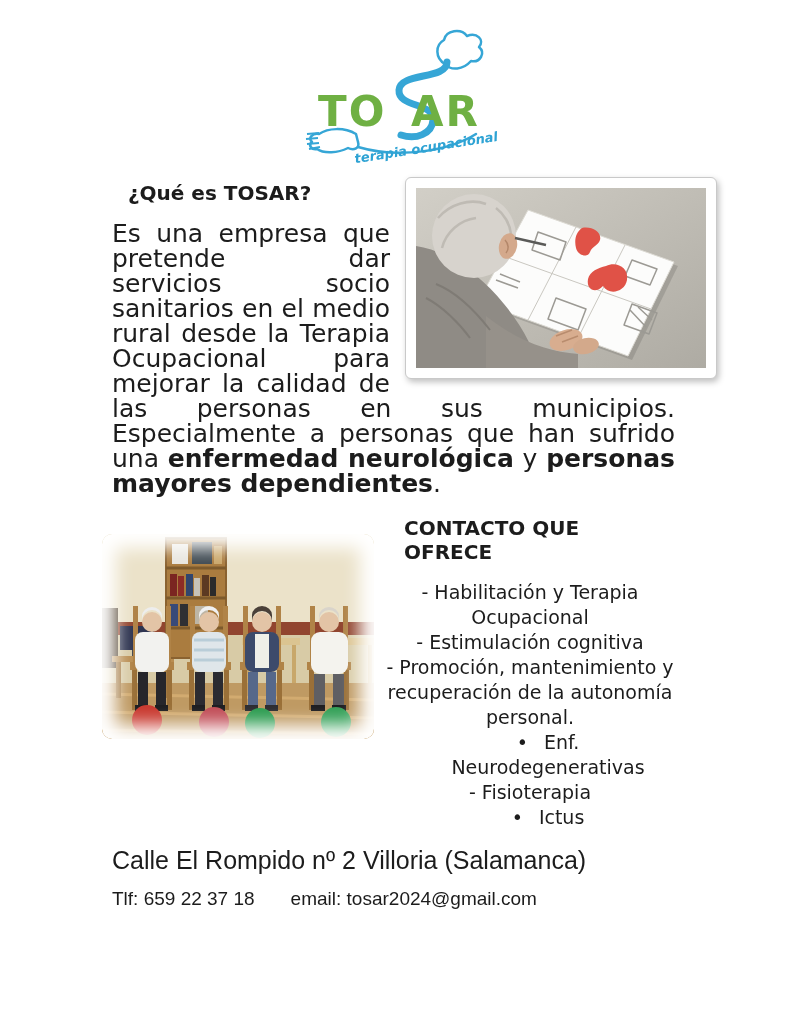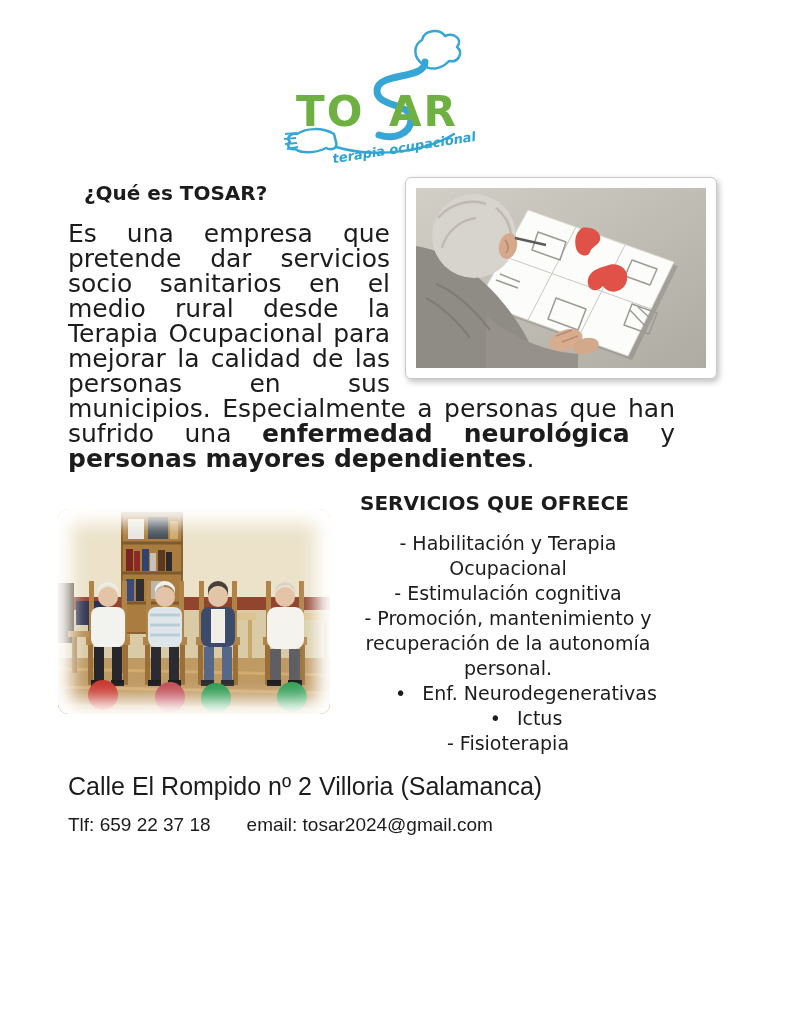--- a/index.html
+++ b/index.html
@@ -1,19 +1,19 @@
 <!DOCTYPE html>
 <html><head>
 <meta charset="utf-8">
 <style>
   html,body { margin:0; padding:0; background:#ffffff; }
   .page {
     position:relative; width:788px; height:1024px; box-sizing:border-box;
     background:#ffffff; overflow:hidden;
-    padding:0 113px 0 68px;
+    padding:0 113px 0 112px;
     font-family:"DejaVu Sans", sans-serif; color:#1c1c1c;
   }
   
   .logo-wrap { width:180px; margin:30px auto 0; }
   .logo-wrap svg { display:block; overflow:visible; }
   .logo-green { font-family:"DejaVu Sans", sans-serif; font-weight:bold; }
   .logo-tag   { font-family:"DejaVu Sans", sans-serif; font-style:italic; font-weight:bold; }
   
   h2 { font-size:20px; line-height:24px; font-weight:700; margin:16px; }
   .just { text-align:justify; }
@@ -234,28 +234,28 @@
             <rect x="209" y="171" width="14" height="6" fill="#1d1d20"></rect>
               <rect x="230" y="171" width="14" height="6" fill="#1d1d20"></rect>
             <circle cx="234" cy="188" r="15" fill="#33a057"></circle>
           </g>
         </svg>
         <div class="feather"></div>
       </div>
     </div>
 
     <div class="services-right">
-      <h2>SERVICIOS QUE OFRECE</h2>
+      <h2>CONTACTO QUE OFRECE</h2>
       <div class="svc-list">
         <div class="svc-item">- Habilitación y Terapia Ocupacional</div>
         <div class="svc-item">- Estimulación cognitiva</div>
         <div class="svc-item">- Promoción, mantenimiento y recuperación de la autonomía personal.</div>
         <div class="svc-item bullet"><span class="dot"></span><span>Enf. Neurodegenerativas</span></div>
+        <div class="svc-item">- Fisioterapia</div>
         <div class="svc-item bullet"><span class="dot"></span><span>Ictus</span></div>
-        <div class="svc-item">- Fisioterapia</div>
       </div>
     </div>
   </section>
 
 
   <section class="contact">
     <p class="addr">Calle El Rompido nº 2 Villoria (Salamanca)</p>
     <p class="tlf"><span>Tlf: 659 22 37 18</span><span class="email">email: tosar2024@gmail.com</span></p>
   </section>
 

